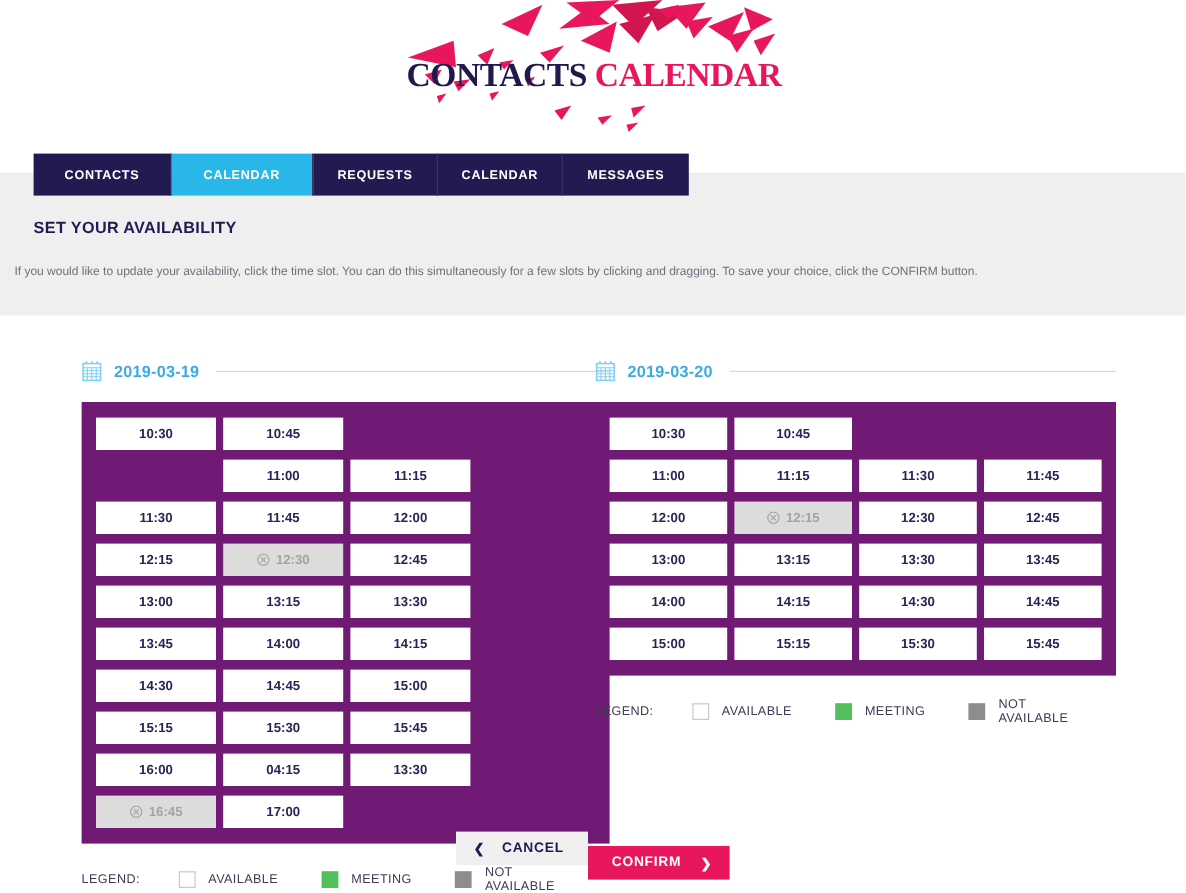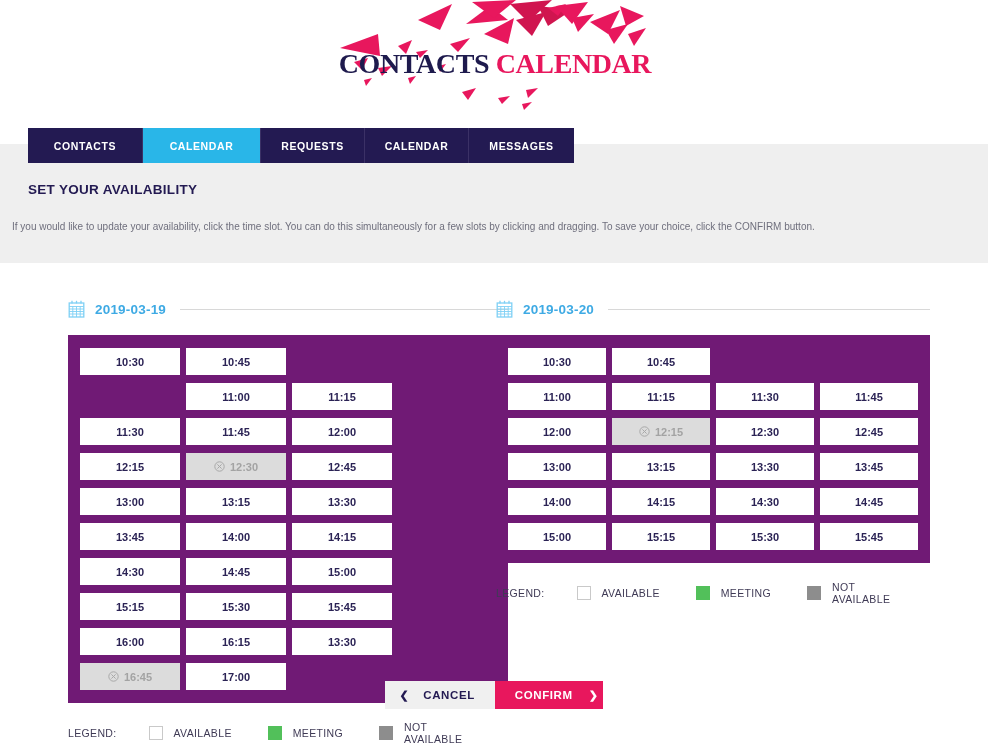--- a/index.html
+++ b/index.html
@@ -142,21 +142,22 @@
     font-size: 11.5px; font-weight: bold; letter-spacing: 0.6px;
     display: flex; align-items: center;
     font-family: "Liberation Sans", sans-serif;
   }
   .btn-cancel {
     background: #f0f0f0; color: #231a52;
     padding: 0 20px 0 14px;
   }
   .btn-confirm {
     background: #e8175d; color: #ffffff;
-    padding: 0 4px 0 20px;
+    padding: 0 14px 0 20px;
+    margin-top: 24px;
   }
   .chev { font-size: 11px; }
   .btn-cancel .chev { margin-right: 14px; }
   .btn-confirm .chev { margin-left: 16px; }
 </style>
 </head>
 <body>
 
 <div class="page">
 
@@ -312,21 +313,21 @@
           <div class="slot">
             <span>15:30</span>
           </div>
           <div class="slot">
             <span>15:45</span>
           </div>
           <div class="slot">
             <span>16:00</span>
           </div>
           <div class="slot">
-            <span>16:15</span>
+            <span>04:15</span>
           </div>
           <div class="slot">
             <span>13:30</span>
           </div>
           <div class="slot blocked">
             <span class="x-ico">
               <svg width="11" height="11" viewBox="0 0 11 11">
                 <circle cx="5.5" cy="5.5" r="4.7" fill="none" stroke="#a8a8a8" stroke-width="1"></circle>
                 <line x1="3.4" y1="3.4" x2="7.6" y2="7.6" stroke="#a8a8a8" stroke-width="1"></line>
                 <line x1="7.6" y1="3.4" x2="3.4" y2="7.6" stroke="#a8a8a8" stroke-width="1"></line>

